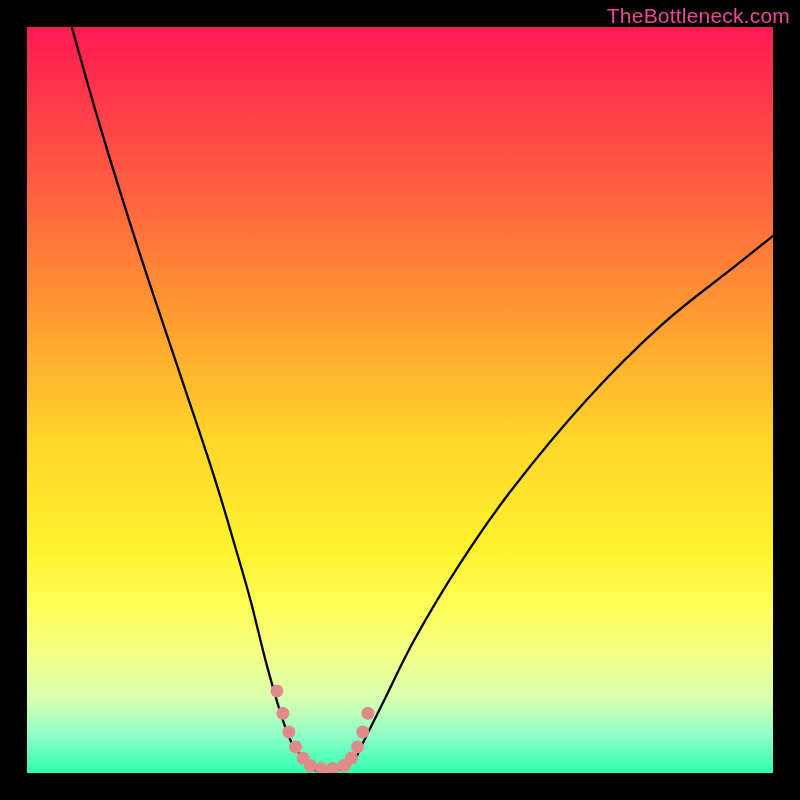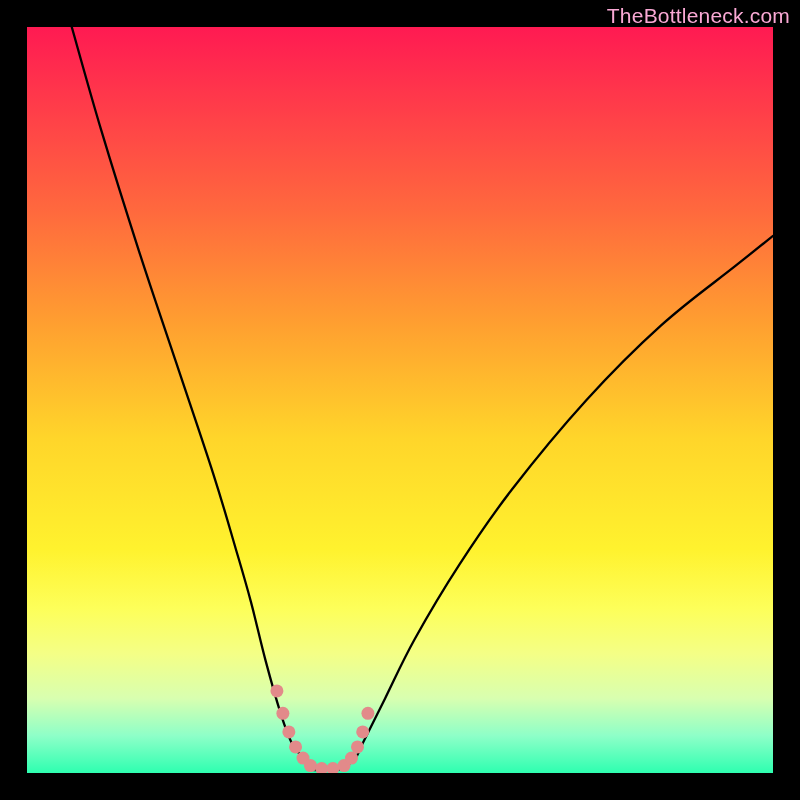--- a/index.html
+++ b/index.html
@@ -32,21 +32,21 @@
       #fdff5a 78%,
       #f4ff86 84%,
       #d8ffb0 90%,
       #8effc8 95%,
       #2effb0 100%);
   }
   .watermark {
     position: absolute;
     top: 4px;
     right: 10px;
-    color: #f9a8d4;
+    color: #ec4899;
     font-size: 21px;
     font-weight: 500;
     letter-spacing: 0.2px;
   }
   svg.curve {
     position: absolute;
     left: 0; top: 0;
     width: 746px;
     height: 746px;
   }

